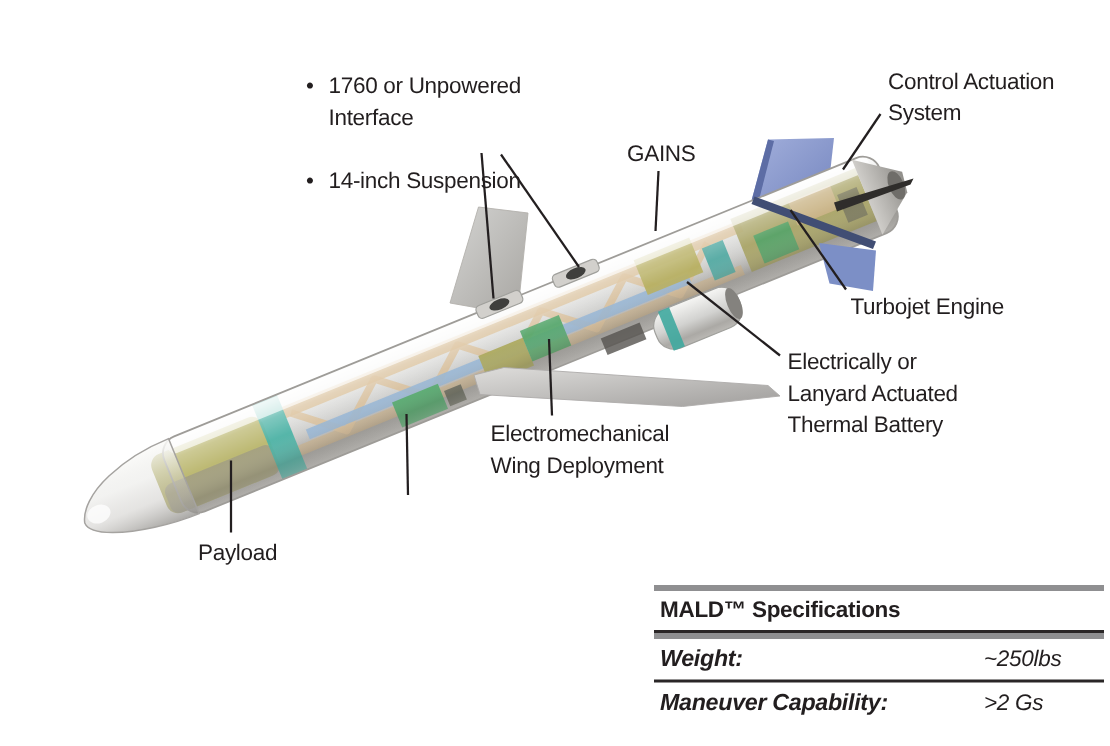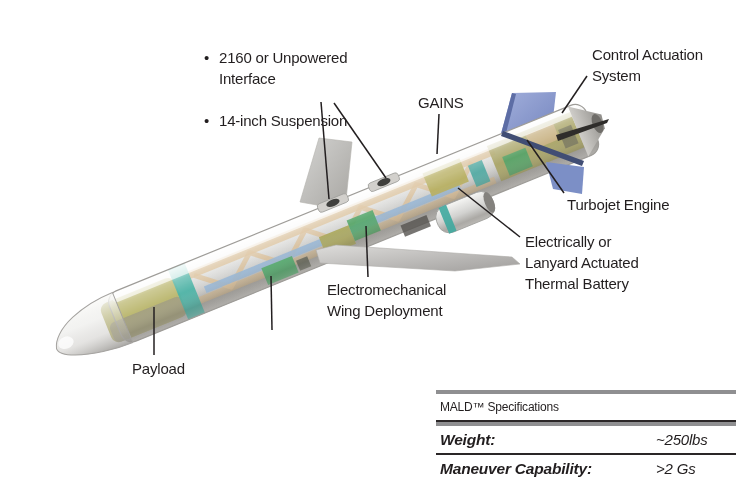--- a/index.html
+++ b/index.html
@@ -13,21 +13,21 @@
     white-space:pre-line;color:#221e1f;
   }
   .bullets .b-item{display:flex;align-items:flex-start;}
   .bullets .b-dot{width:15px;flex:0 0 15px;font-size:15px;line-height:21px;}
   .bullets .b-text{white-space:pre-line;}
   
   .spec{position:absolute;left:436px;top:390px;width:300px;background:#ffffff;}
   .bar{height:4px;background:#8f8f91;}
   .rule-dark{height:2px;background:#2a2627;}
   .spec-title{
-    font-size:12px;font-weight:normal;letter-spacing:-0.2px;
+    font-size:15px;font-weight:bold;letter-spacing:-0.2px;
     padding:4px 4px 4px 4px;line-height:18px;
   }
   .spec-row{position:relative;height:27px;line-height:27px;font-style:italic;}
   .spec-label{position:absolute;left:4px;font-size:15.5px;font-weight:bold;letter-spacing:-0.2px;}
   .spec-value{position:absolute;left:220px;font-size:15px;letter-spacing:-0.2px;}
 </style>
 </head>
 <body>
 
 <div class="stage">
@@ -134,21 +134,21 @@
       <line x1="458" y1="188" x2="520" y2="237"></line>
       <line x1="366" y1="226" x2="368" y2="277"></line>
       <line x1="271" y1="276" x2="272" y2="330"></line>
       <line x1="154" y1="307" x2="154" y2="355"></line>
     </g>
   </svg>
 
   <div class="lbl bullets" style="left:204px;top:26px;width:175px">
     <div class="b-item">
       <span class="b-dot">•</span>
-      <span class="b-text">2160 or Unpowered
+      <span class="b-text">1760 or Unpowered
 Interface</span>
     </div>
     <div class="b-item">
       <span class="b-dot">•</span>
       <span class="b-text">14-inch Suspension</span>
     </div>
   </div>
 
   <div class="lbl" style="left:418px;top:92px">GAINS</div>
   <div class="lbl" style="left:567px;top:194px">Turbojet Engine</div>

